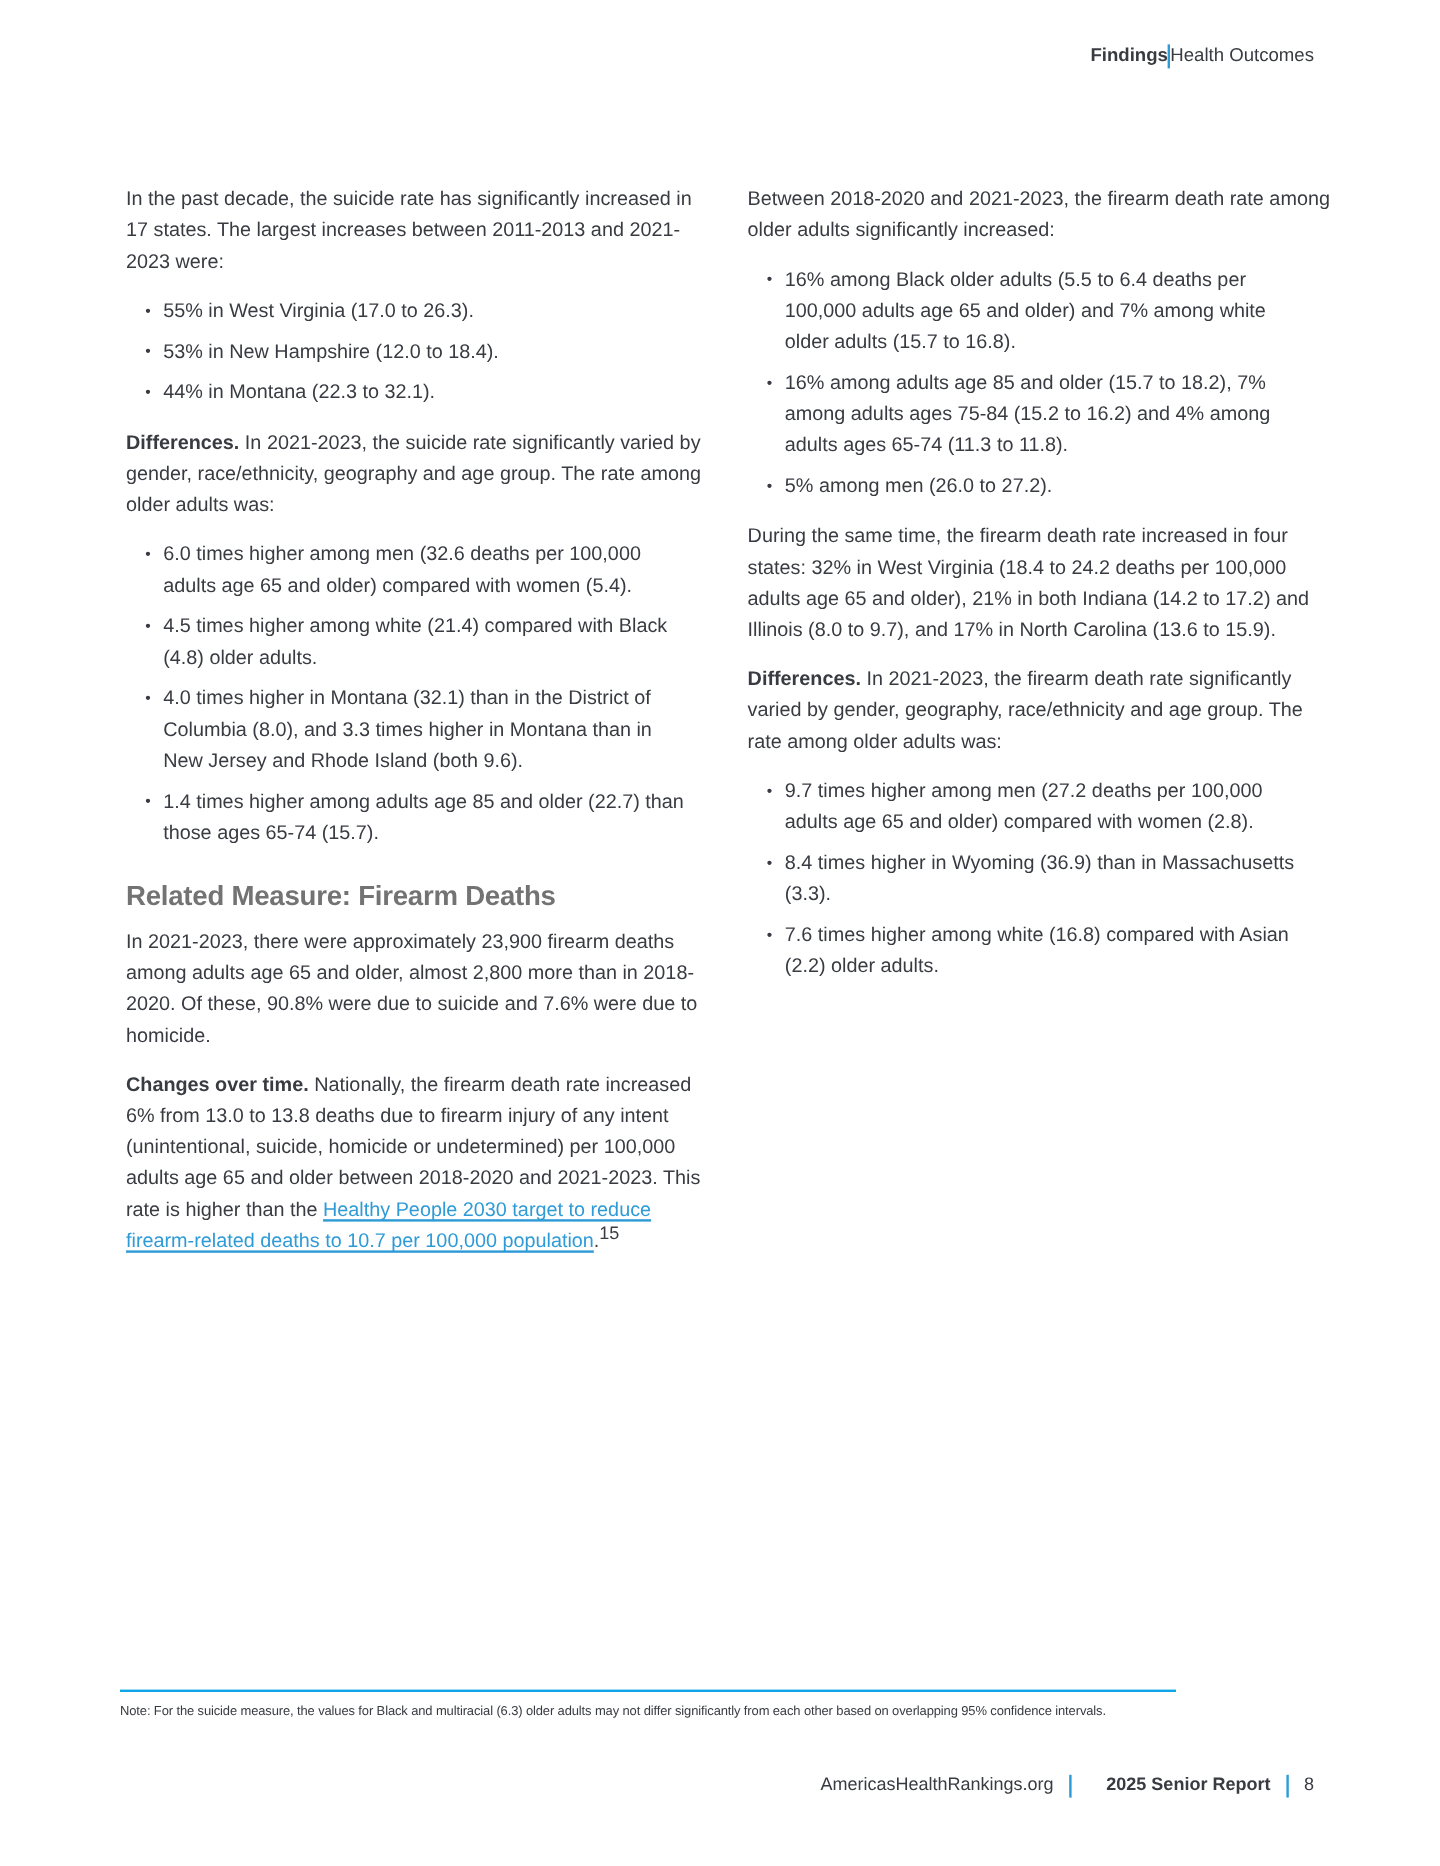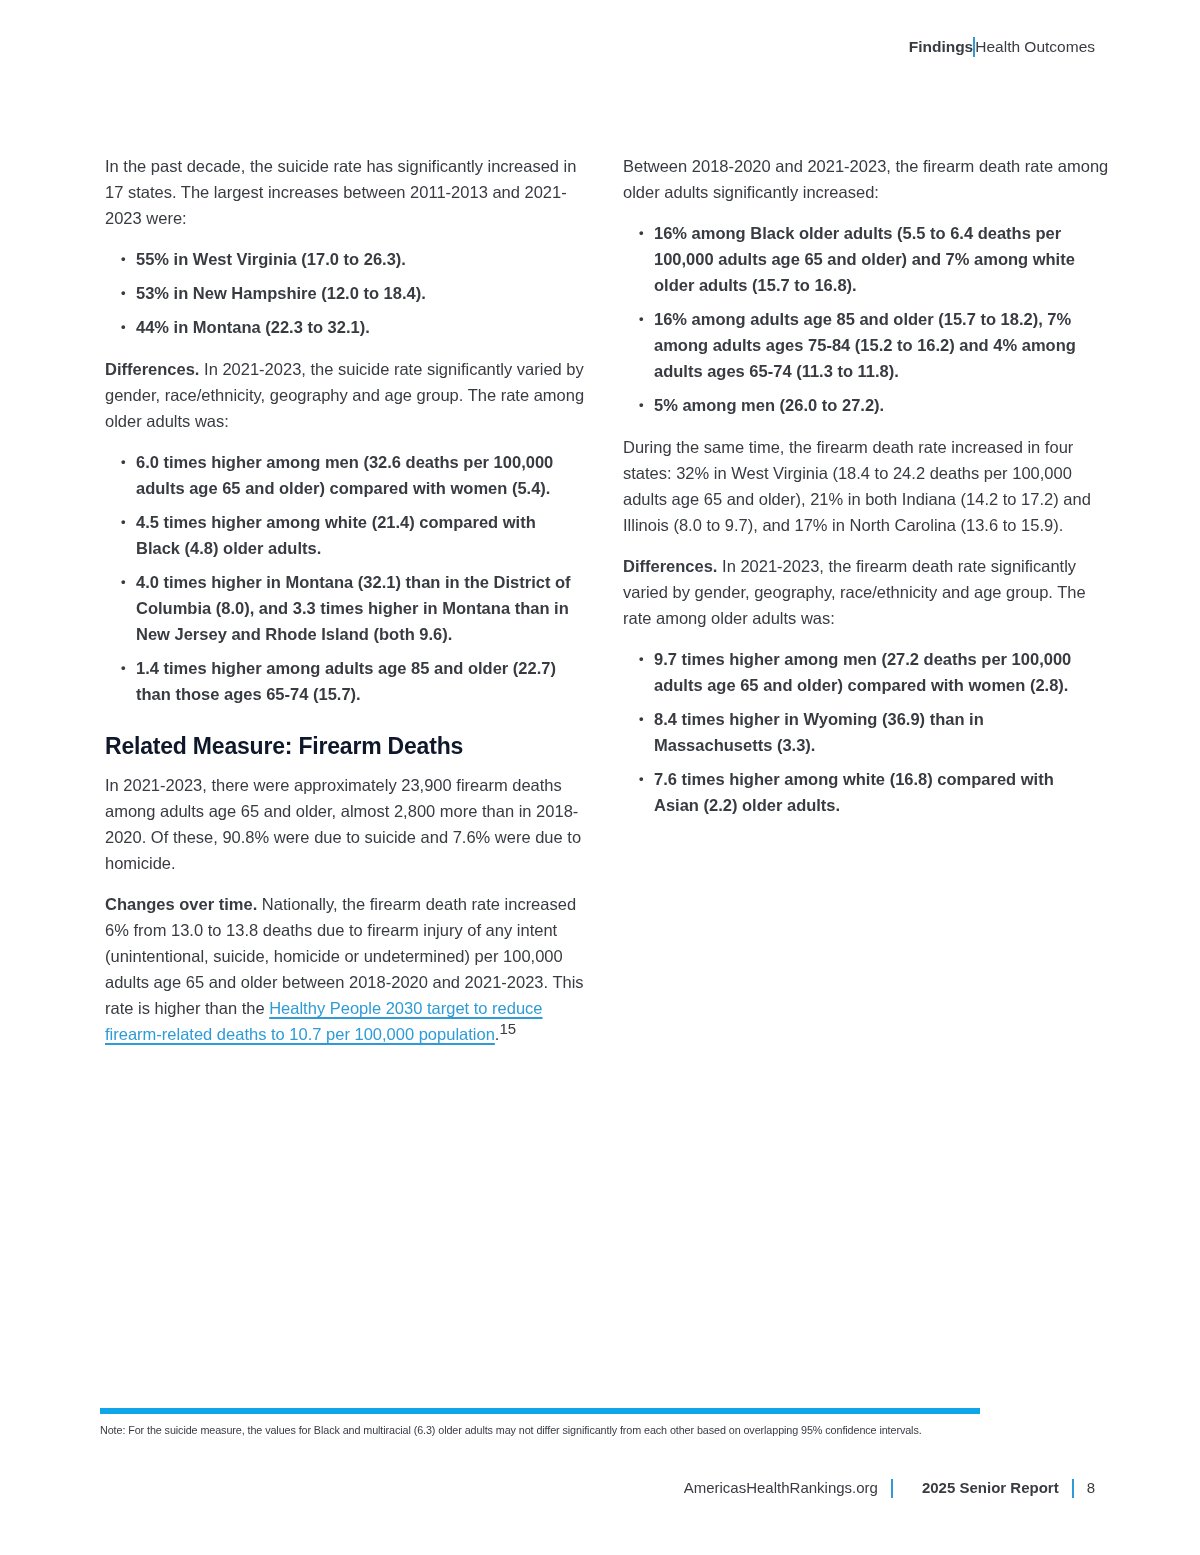--- a/index.html
+++ b/index.html
@@ -36,56 +36,56 @@
     right: 89px;
     display: flex;
     gap: 30px;
   }
   .col { flex: 1 1 0; font-size: 16.5px; line-height: 26px; }
 
   p { margin: 0 0 15px 0; }
   .lead { font-weight: bold; }
 
   ul.bullets { list-style: none; margin: 0 0 16px 0; padding: 0 0 0 16px; }
-  ul.bullets li { position: relative; padding-left: 15px; margin: 0 16px 8px 0; font-weight: bold; }
+  ul.bullets li { position: relative; padding-left: 15px; margin: 0 16px 8px 0; }
   ul.bullets li::before {
     content: "\2022";
     position: absolute;
     left: 0;
     top: 0;
     font-size: 13px;
     line-height: 26px;
     color: var(--text, #383b41);
   }
 
   h2.related-heading {
     font-size: 23px;
     line-height: 28px;
     font-weight: bold;
-    color: #0f172a;
+    color: #737373;
     margin: 25px 0 12px 0;
     letter-spacing: -0.2px;
   }
 
   a.doc-link {
     color: var(--accent, #2e9bd6);
     text-decoration: underline;
     text-underline-offset: 3px;
     text-decoration-thickness: 1.5px;
     cursor: pointer;
   }
   sup.footnote-ref { font-size: 15px; line-height: 0; vertical-align: super; }
 
   
   .note-block {
     position: absolute;
     left: 100px;
     top: 1408px;
     width: 880px;
-    border-top: 6px solid #0ea5e9;
+    border-top: 2px solid #0ea5e9;
     padding-top: 9px;
   }
   .note-text {
     margin: 0;
     font-size: 10.8px;
     line-height: 14px;
     letter-spacing: -0.1px;
   }
 
   

